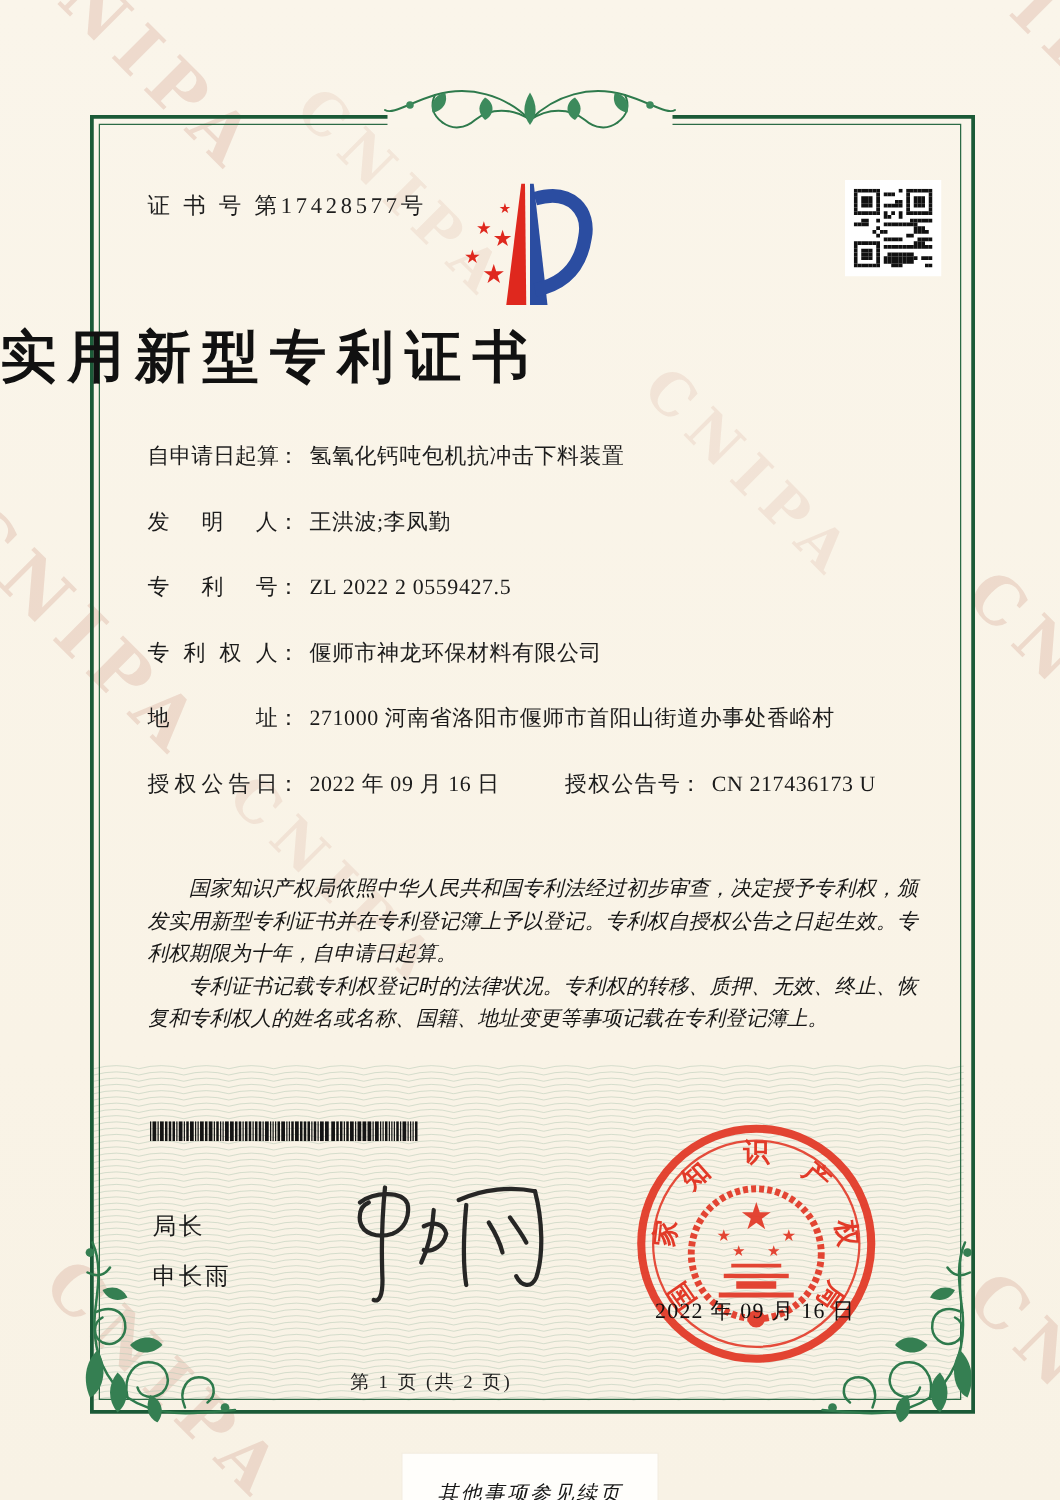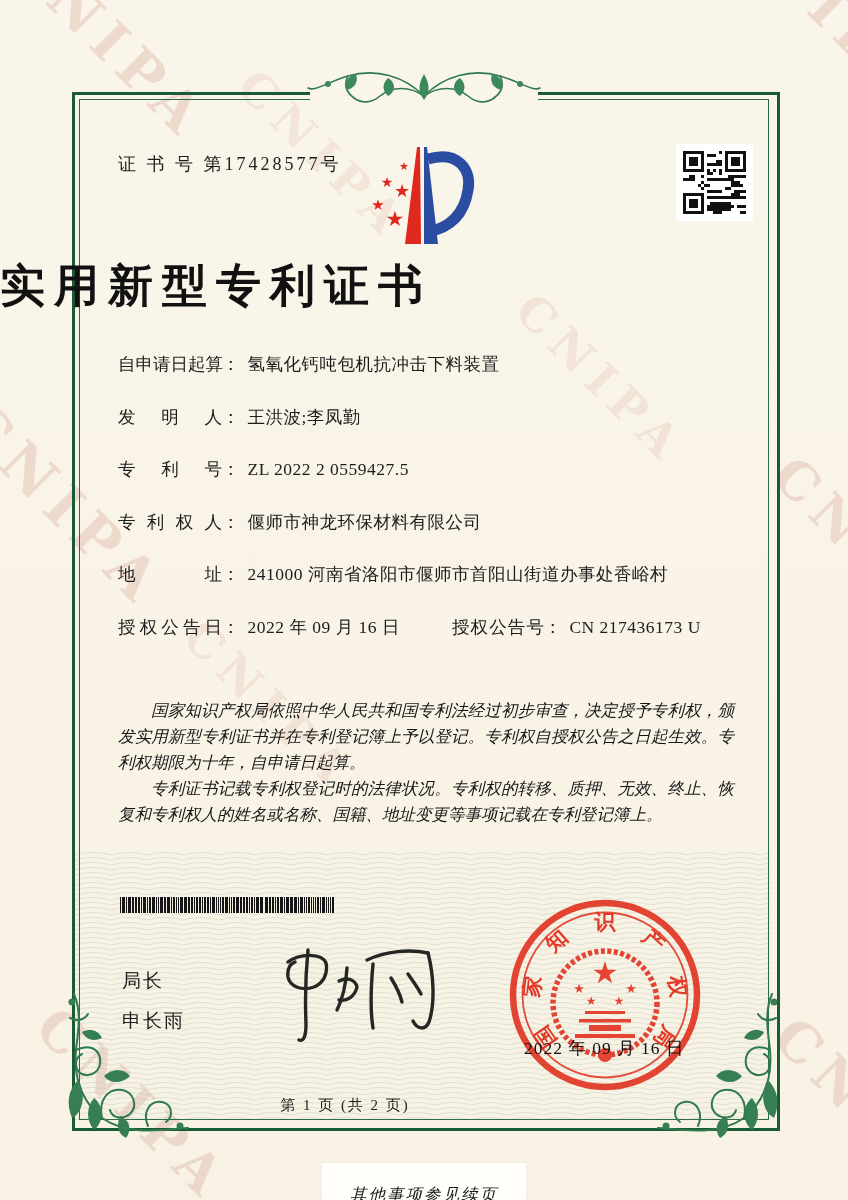--- a/index.html
+++ b/index.html
@@ -427,21 +427,21 @@
     <div class="frow">
       <span class="lbl">发明人</span><span class="colon">：</span><span class="val">王洪波;李凤勤</span>
     </div>
     <div class="frow">
       <span class="lbl">专利号</span><span class="colon">：</span><span class="val">ZL 2022 2 0559427.5</span>
     </div>
     <div class="frow">
       <span class="lbl">专利权人</span><span class="colon">：</span><span class="val">偃师市神龙环保材料有限公司</span>
     </div>
     <div class="frow">
-      <span class="lbl">地址</span><span class="colon">：</span><span class="val">241000 河南省洛阳市偃师市首阳山街道办事处香峪村</span>
+      <span class="lbl">地址</span><span class="colon">：</span><span class="val">271000 河南省洛阳市偃师市首阳山街道办事处香峪村</span>
     </div>
     <div class="frow">
       <span class="lbl">授权公告日</span><span class="colon">：</span><span class="val">2022 年 09 月 16 日</span><span class="second"><span class="lbl2">授权公告号</span><span class="colon">：</span><span class="val">CN 217436173 U</span></span>
     </div>
   </div>
 
   <div class="bodytext">
     <p>国家知识产权局依照中华人民共和国专利法经过初步审查，决定授予专利权，颁发实用新型专利证书并在专利登记簿上予以登记。专利权自授权公告之日起生效。专利权期限为十年，自申请日起算。</p>
     <p>专利证书记载专利权登记时的法律状况。专利权的转移、质押、无效、终止、恢复和专利权人的姓名或名称、国籍、地址变更等事项记载在专利登记簿上。</p>
   </div>

